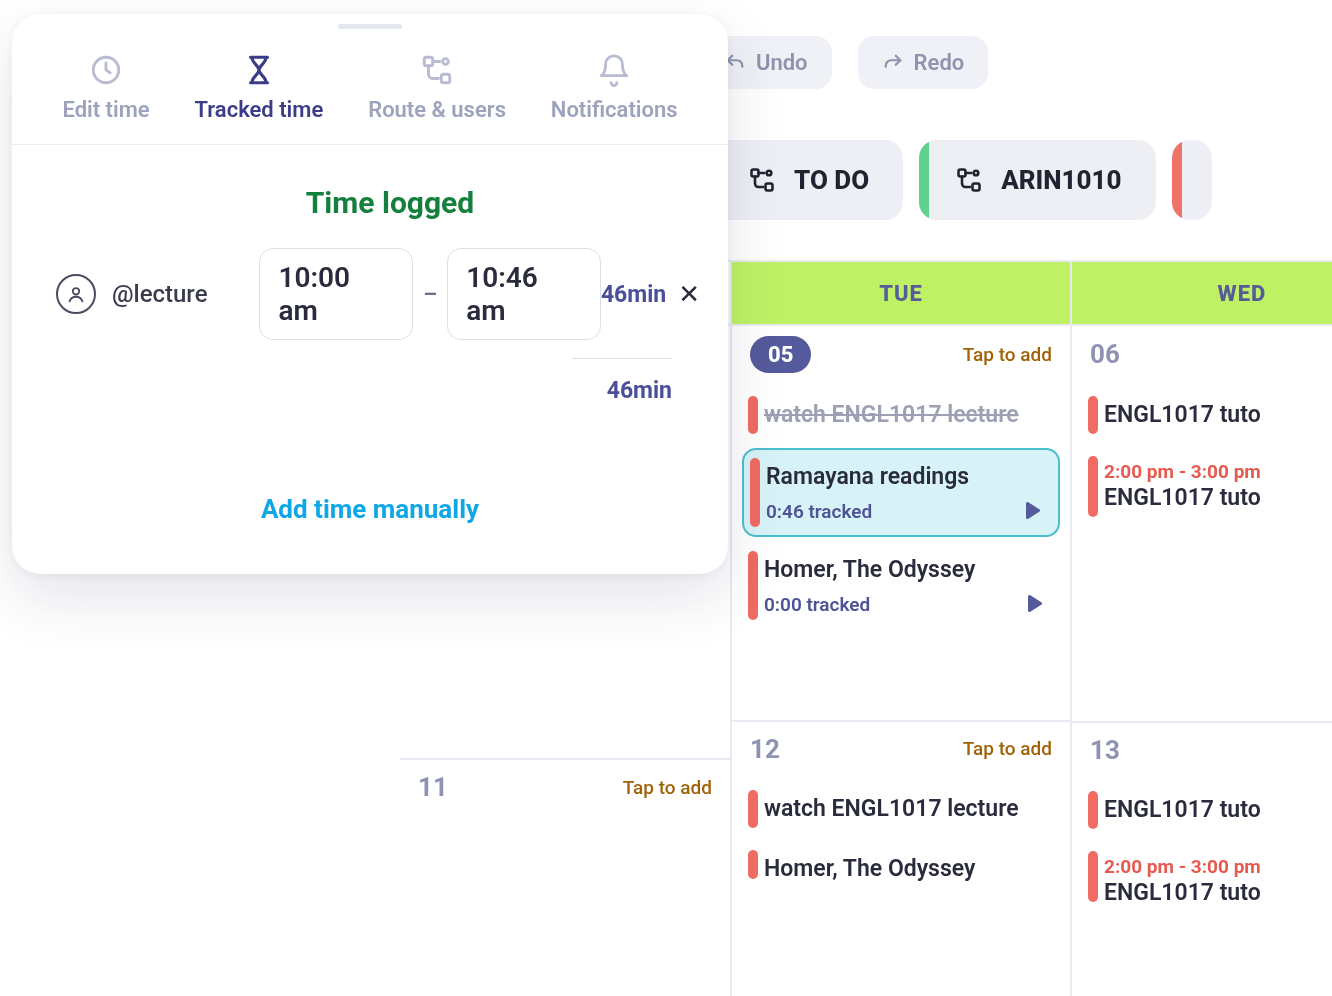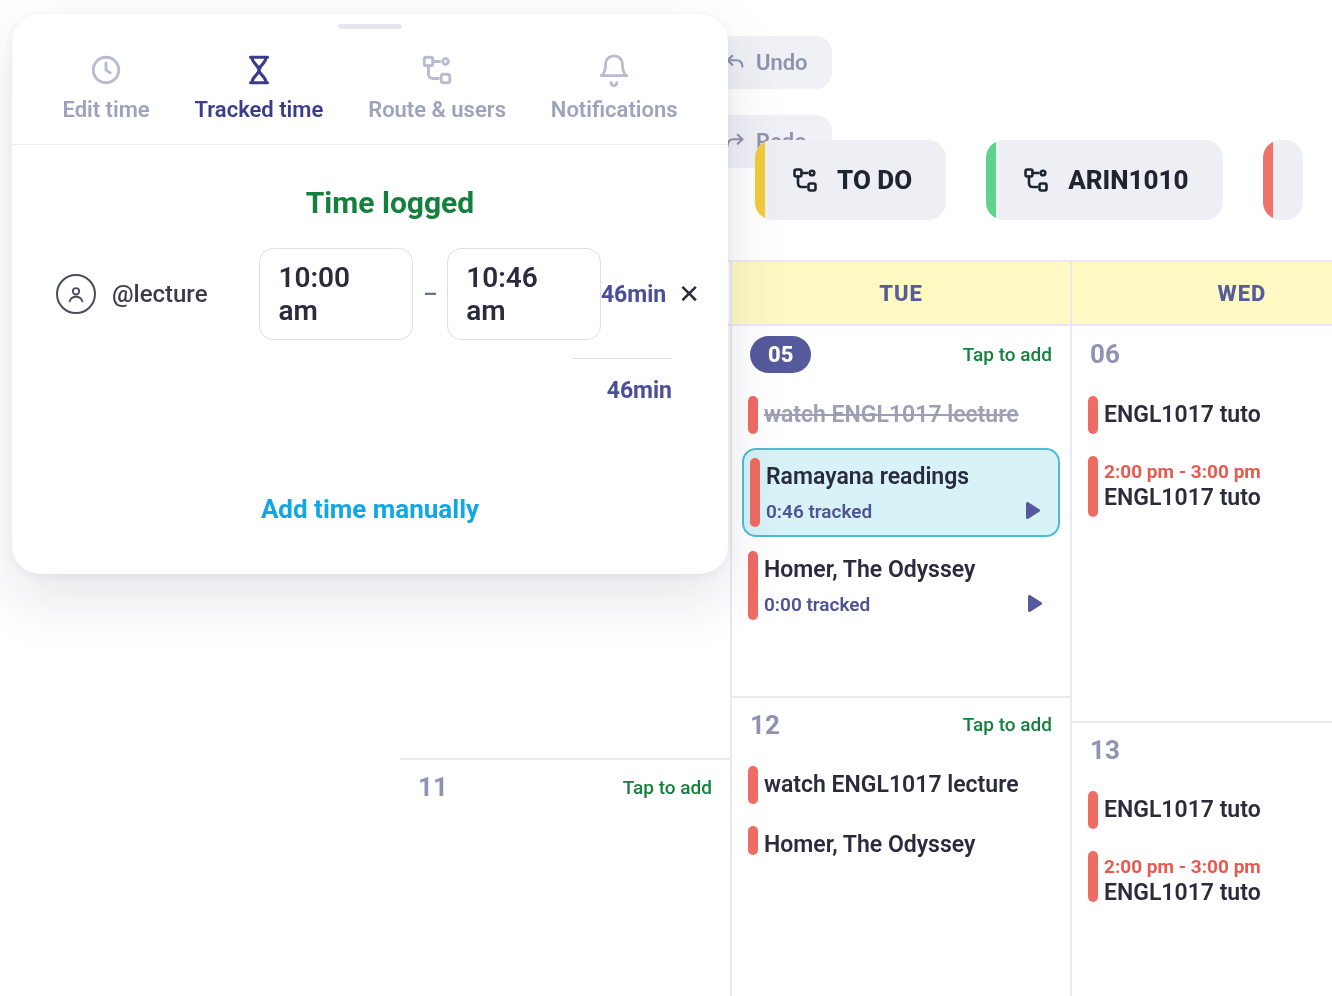--- a/index.html
+++ b/index.html
@@ -104,42 +104,41 @@
   }
 
   
   .top-actions {
     position: absolute;
     top: 36px;
     left: 700px;
     display: flex;
     gap: 26px;
     z-index: 10;
-    flex-direction: column;
   }
   .pill-btn {
     background: #f0f1f6;
     border-radius: 16px;
     padding: 14px 24px;
     display: flex;
     align-items: center;
     gap: 10px;
     color: #8f93ad;
     font-size: 22px;
     font-weight: 600;
     cursor: pointer;
   }
 
   
   .chips {
     position: absolute;
     top: 140px;
-    left: 755px;
-    display: flex;
-    gap: 40px;
+    left: 712px;
+    display: flex;
+    gap: 16px;
     z-index: 10;
   }
   .chip {
     background: #eeeff4;
     border-radius: 18px;
     height: 80px;
     display: flex;
     align-items: center;
     padding: 0 34px 0 22px;
     font-size: 26px;
@@ -166,21 +165,21 @@
     right: 0;
     bottom: 0;
     border-top: 2px solid #e9eaf1;
     display: grid;
     grid-template-columns: 332px 340px 340px;
     z-index: 5;
   }
   .cal-col { border-right: 2px solid #e9eaf1; }
   .cal-col:last-child { border-right: none; }
   .cal-dayhead {
-    background: #fef9c3;
+    background: #bef264;
     height: 64px;
     display: flex;
     align-items: center;
     justify-content: center;
     font-size: 22px;
     font-weight: 800;
     color: #565b99;
     letter-spacing: 1px;
     border-bottom: 2px solid #e9eaf1;
   }
@@ -194,21 +193,21 @@
   }
   .datebadge {
     background: #555a9c;
     color: #fff;
     font-weight: 800;
     font-size: 22px;
     padding: 6px 18px;
     border-radius: 22px;
   }
   .datenum { color: #8f93b3; font-size: 26px; font-weight: 700; }
-  .tapadd { color: #15803d; font-size: 19px; font-weight: 500; }
+  .tapadd { color: #a16207; font-size: 19px; font-weight: 500; }
   .weekrow-divider { border-top: 2px solid #e9eaf1; }
 
   .task {
     margin: 6px 10px;
     border-radius: 14px;
     padding: 12px 16px 12px 22px;
     position: relative;
     font-size: 23px;
     font-weight: 600;
   }
@@ -315,21 +314,21 @@
 
     <div class="task">
       <span class="bar"></span>
       <div class="title">Homer, The Odyssey</div>
       <div class="meta">0:00 tracked</div>
       <svg class="play" viewBox="0 0 24 24" fill="#555a9c">
           <path d="M6 4.5c0-1.2 1.3-1.9 2.3-1.3l11 7c1 .6 1 2 0 2.6l-11 7C7.3 20.4 6 19.7 6 18.5v-14z"></path>
         </svg>
     </div>
 
-    <div class="daterow weekrow-divider" style="margin-top:68px">
+    <div class="daterow weekrow-divider" style="margin-top:92px">
       <span class="datenum">12</span>
       <span class="tapadd">Tap to add</span>
     </div>
     <div class="task">
       <span class="bar"></span>
       <div class="title">watch ENGL1017 lecture</div>
     </div>
     <div class="task" style="padding-bottom:4px">
       <span class="bar"></span>
       <div class="title">Homer, The Odyssey</div>

